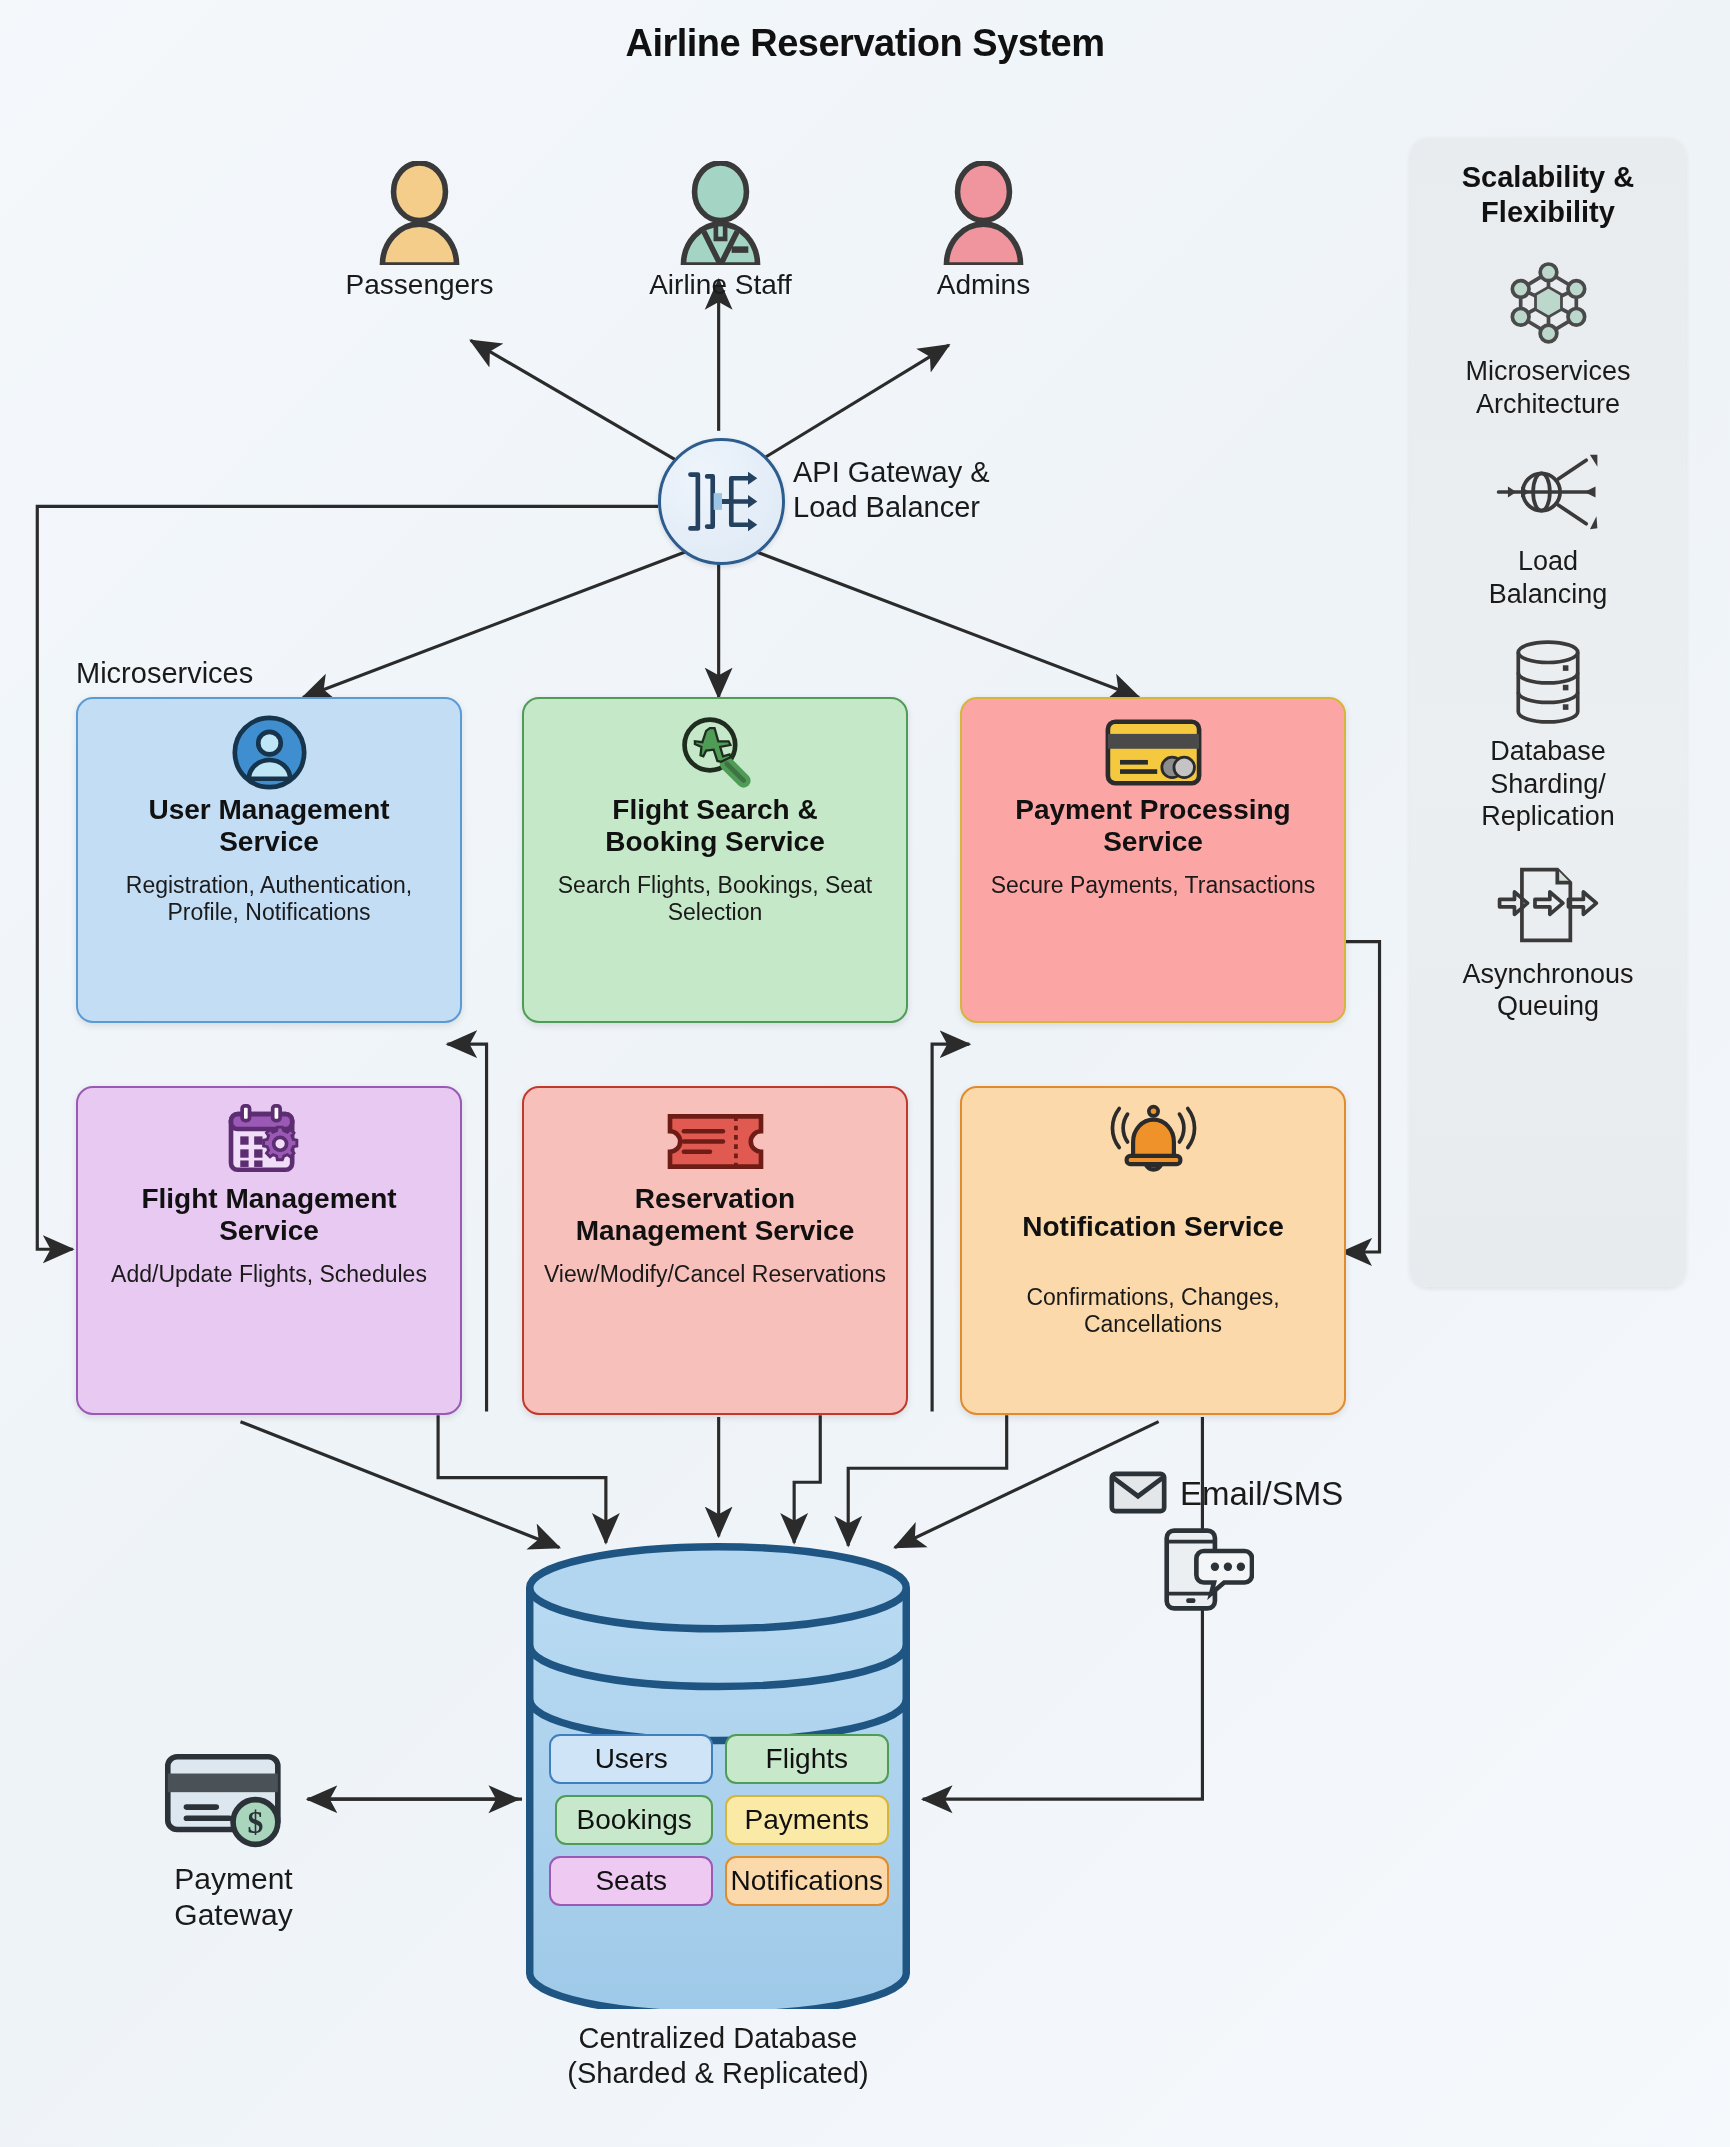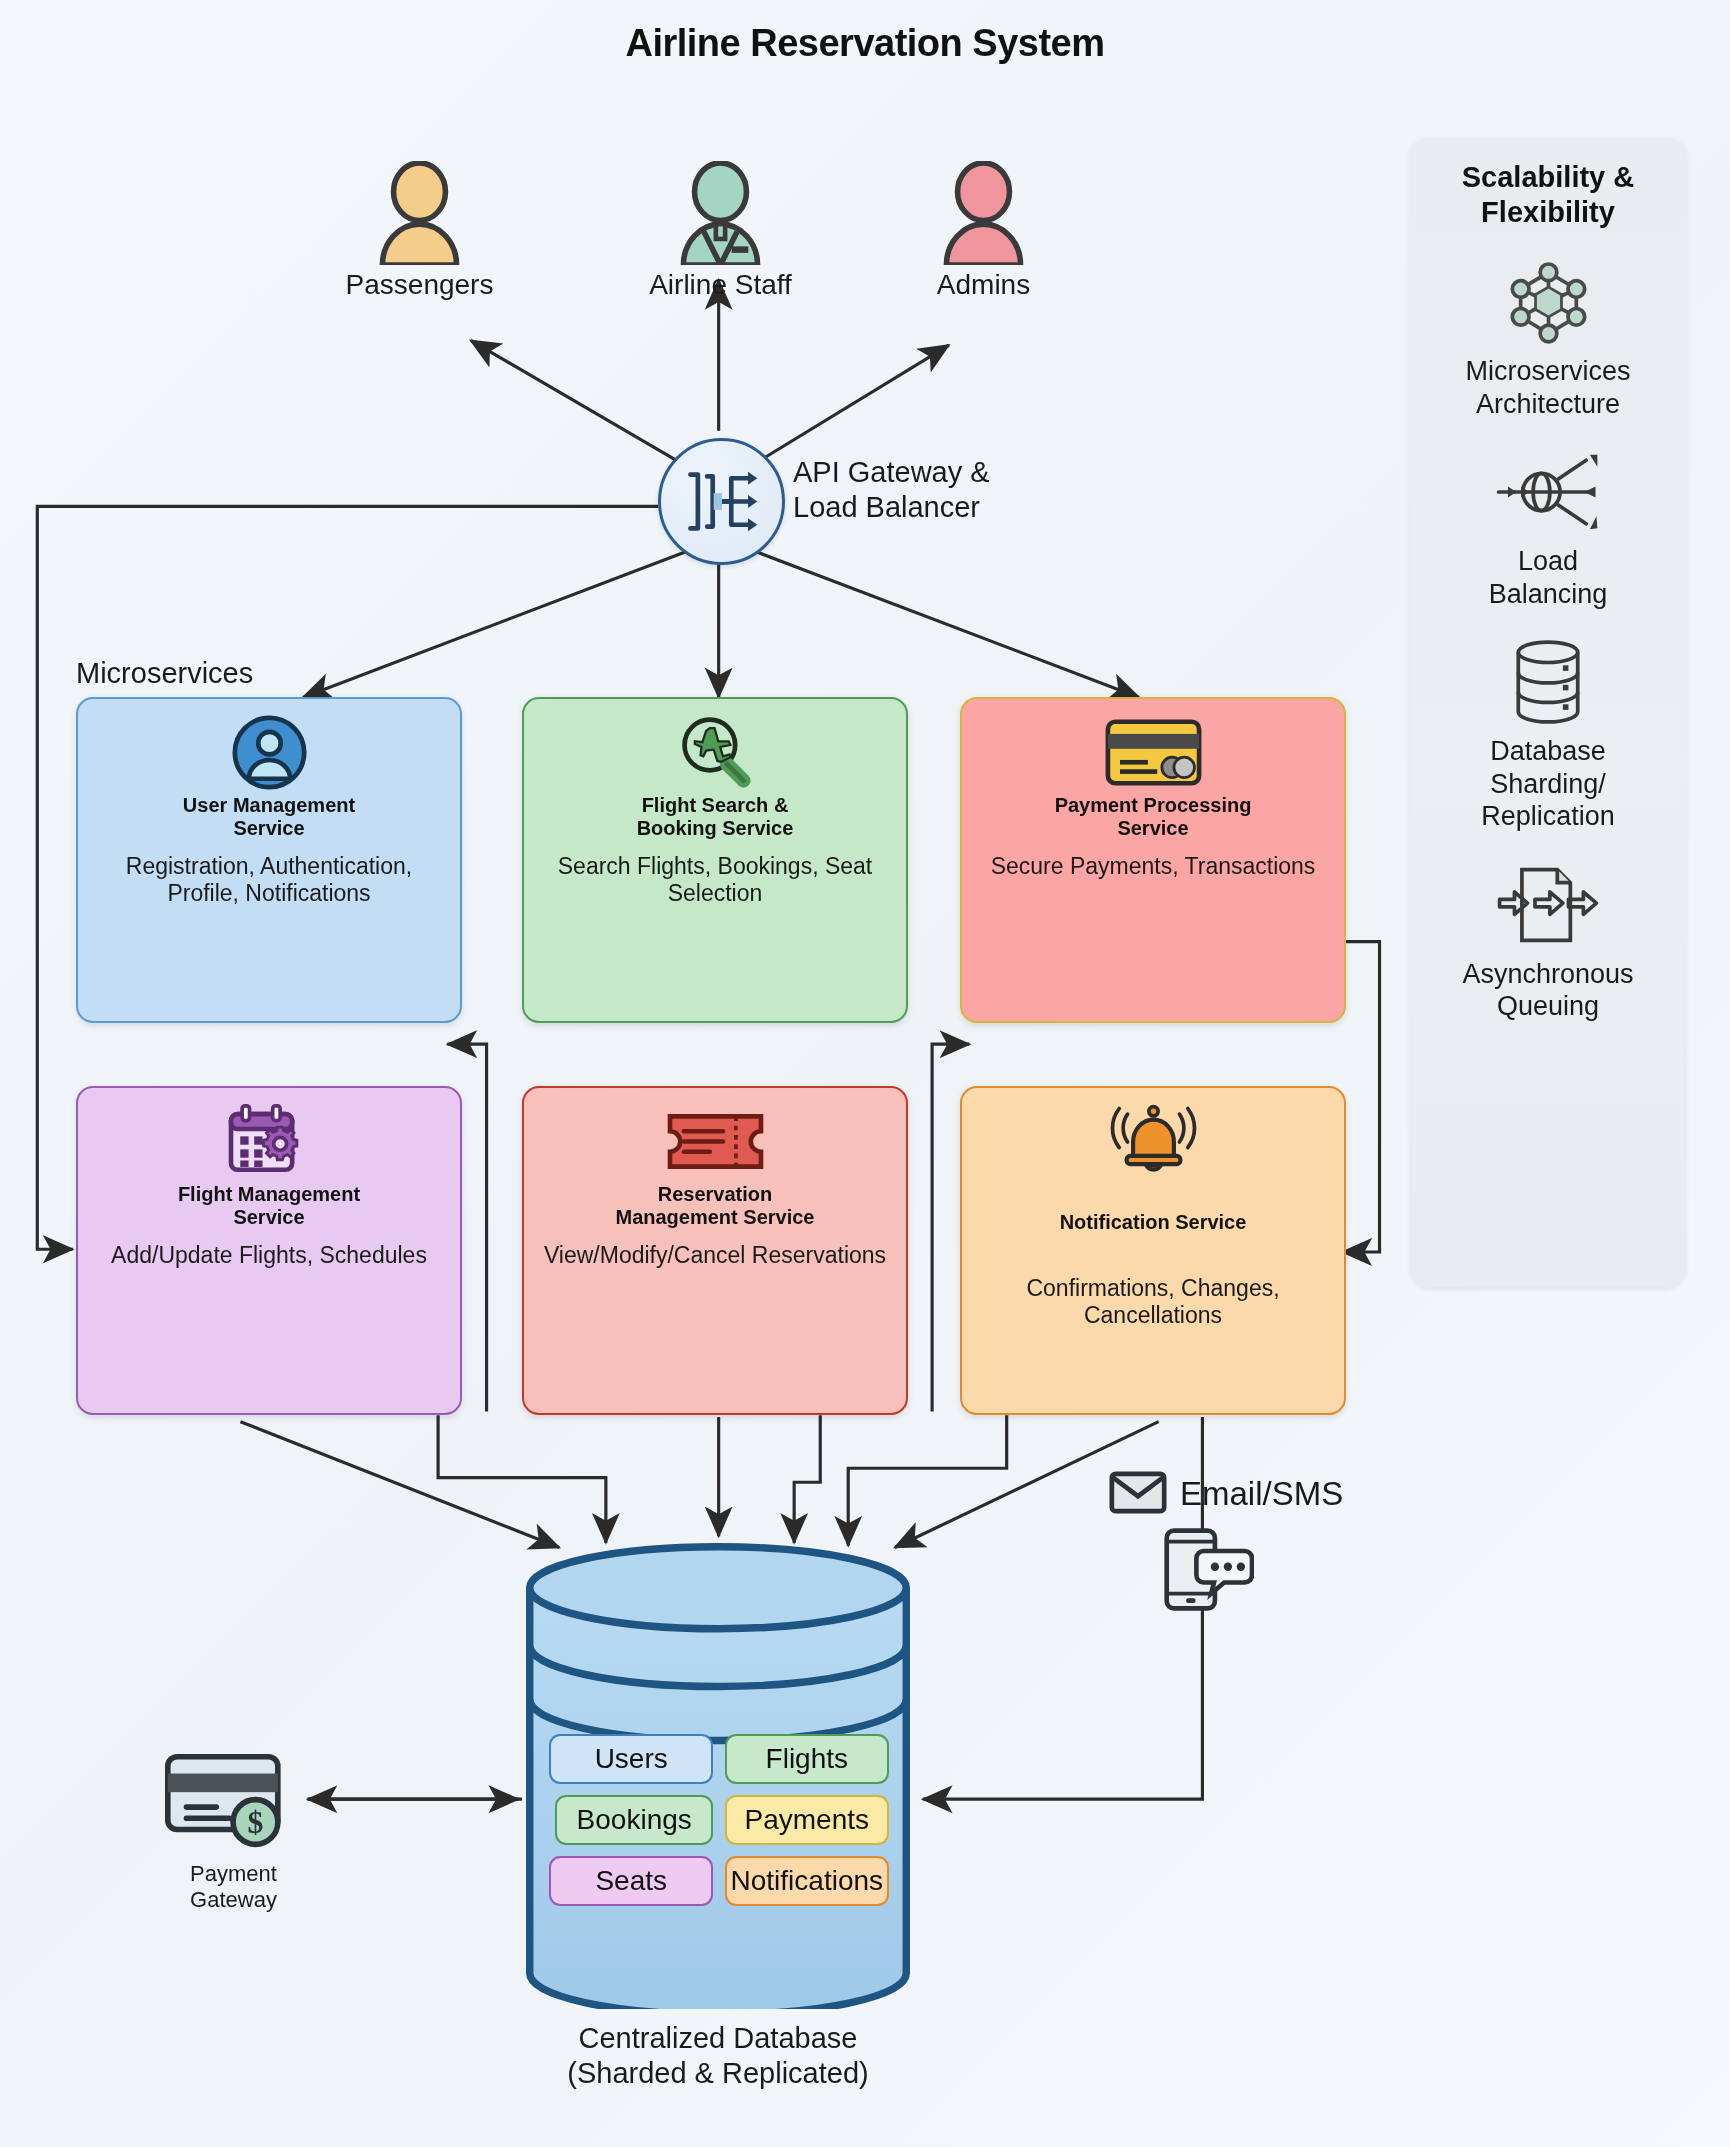--- a/index.html
+++ b/index.html
@@ -42,21 +42,21 @@
 
   
   .svc{
     position:absolute;width:386px;border-radius:17px;
     border-width:2.8px;border-style:solid;
     box-shadow:0 2.8px 7.5px rgba(0,0,0,.10);
     display:flex;flex-direction:column;align-items:center;
     padding:15px 13px 15px;box-sizing:border-box;text-align:center;
   }
   .svc .svc-icon{height:76px;display:flex;align-items:center;justify-content:center;margin-bottom:3.7px;}
-  .svc .svc-title{font-size:20px;font-weight:bold;line-height:1.17;color:#111;}
+  .svc .svc-title{font-size:28px;font-weight:bold;line-height:1.17;color:#111;}
   .svc .svc-desc{font-size:23px;line-height:1.17;margin-top:13px;color:#1a1a1a;}
 
   
   #side-panel{
     position:absolute;left:1410px;top:138px;width:276px;height:1149px;
     background:linear-gradient(180deg,#e9ecef 0%,#eceff1 55%,#e8ebee 100%);
     border-radius:18.6px;box-shadow:0 1.9px 5.6px rgba(0,0,0,.08);
     padding:22.4px 9.3px;box-sizing:border-box;
     display:flex;flex-direction:column;align-items:center;
   }
@@ -76,21 +76,21 @@
     display:flex;align-items:center;justify-content:center;
     font-size:28px;color:#111;box-sizing:border-box;
   }
   #db-caption{
     position:absolute;left:401px;top:2021px;width:634px;text-align:center;
     font-size:29px;line-height:1.2;color:#1a1a1a;
   }
 
   
   #payment-gateway{position:absolute;left:131px;top:1753px;width:205px;text-align:center;}
-  #payment-gateway .pg-caption{font-size:22px;line-height:1.2;margin-top:7.5px;}
+  #payment-gateway .pg-caption{font-size:30px;line-height:1.2;margin-top:7.5px;}
   #email-sms{position:absolute;left:1109px;top:1471px;width:270px;}
   #email-sms .es-row{display:flex;align-items:center;gap:13px;}
   #email-sms .es-label{font-size:33px;color:#1a1a1a;}
   #email-sms .es-phone{margin-left:52px;margin-top:7.5px;}
 </style>
 </head>
 <body>
 
 <div class="canvas">
 

